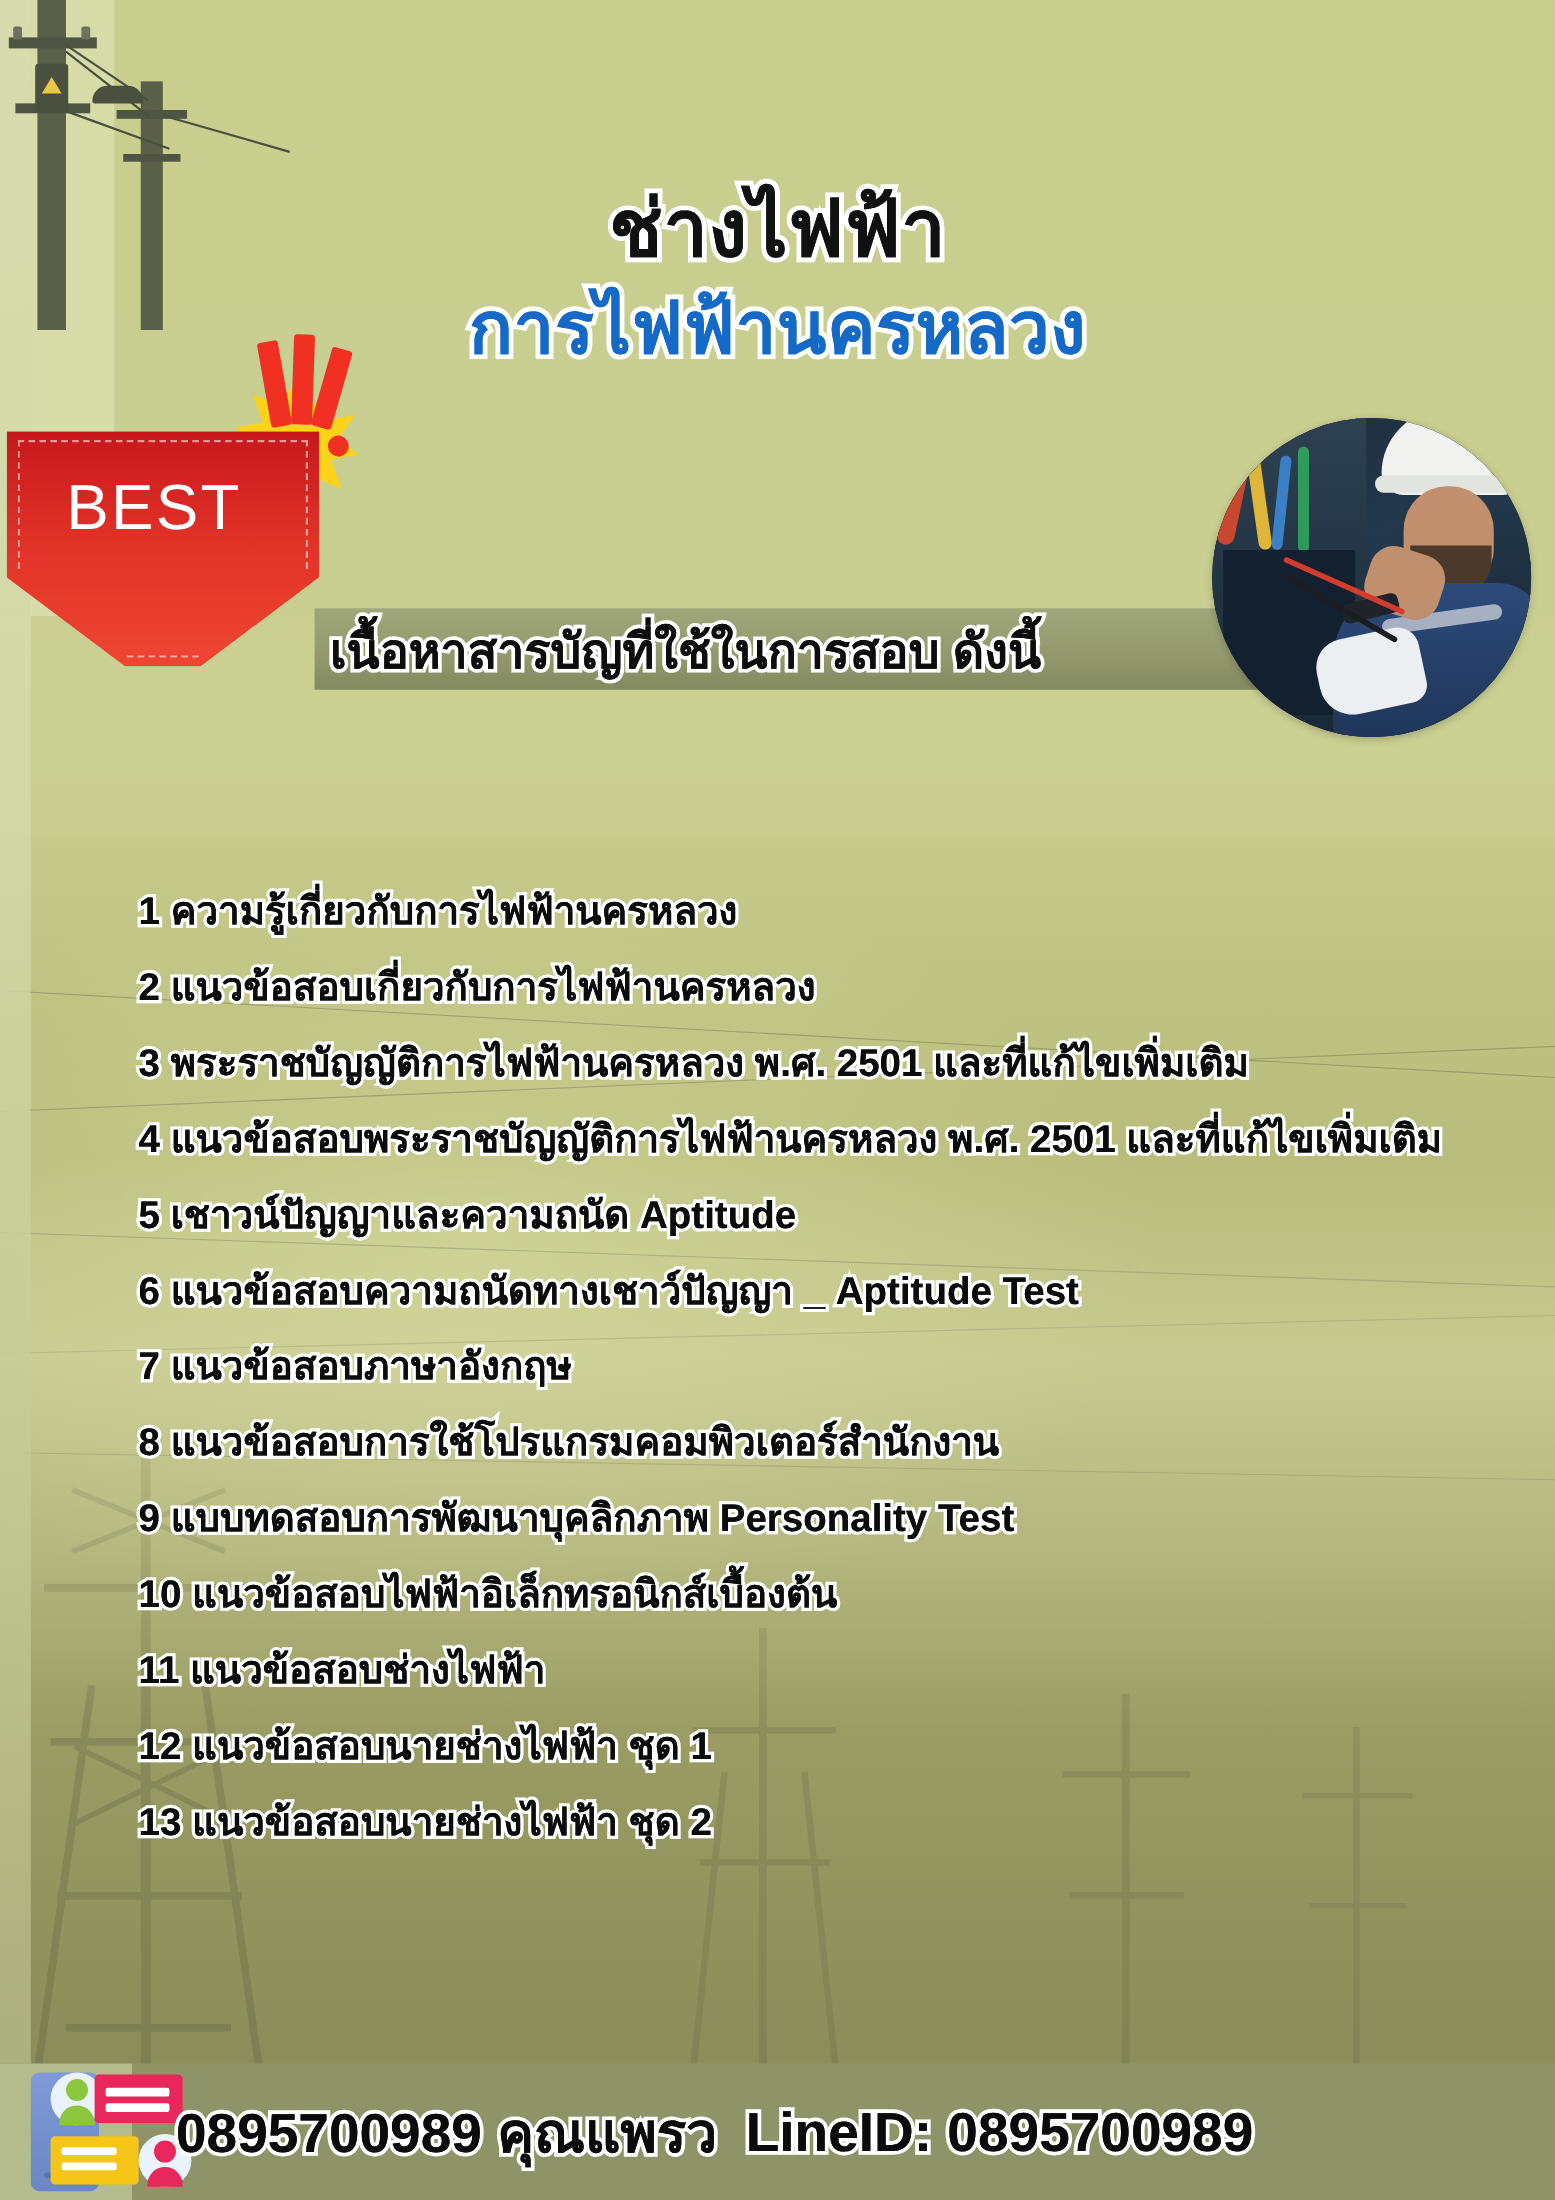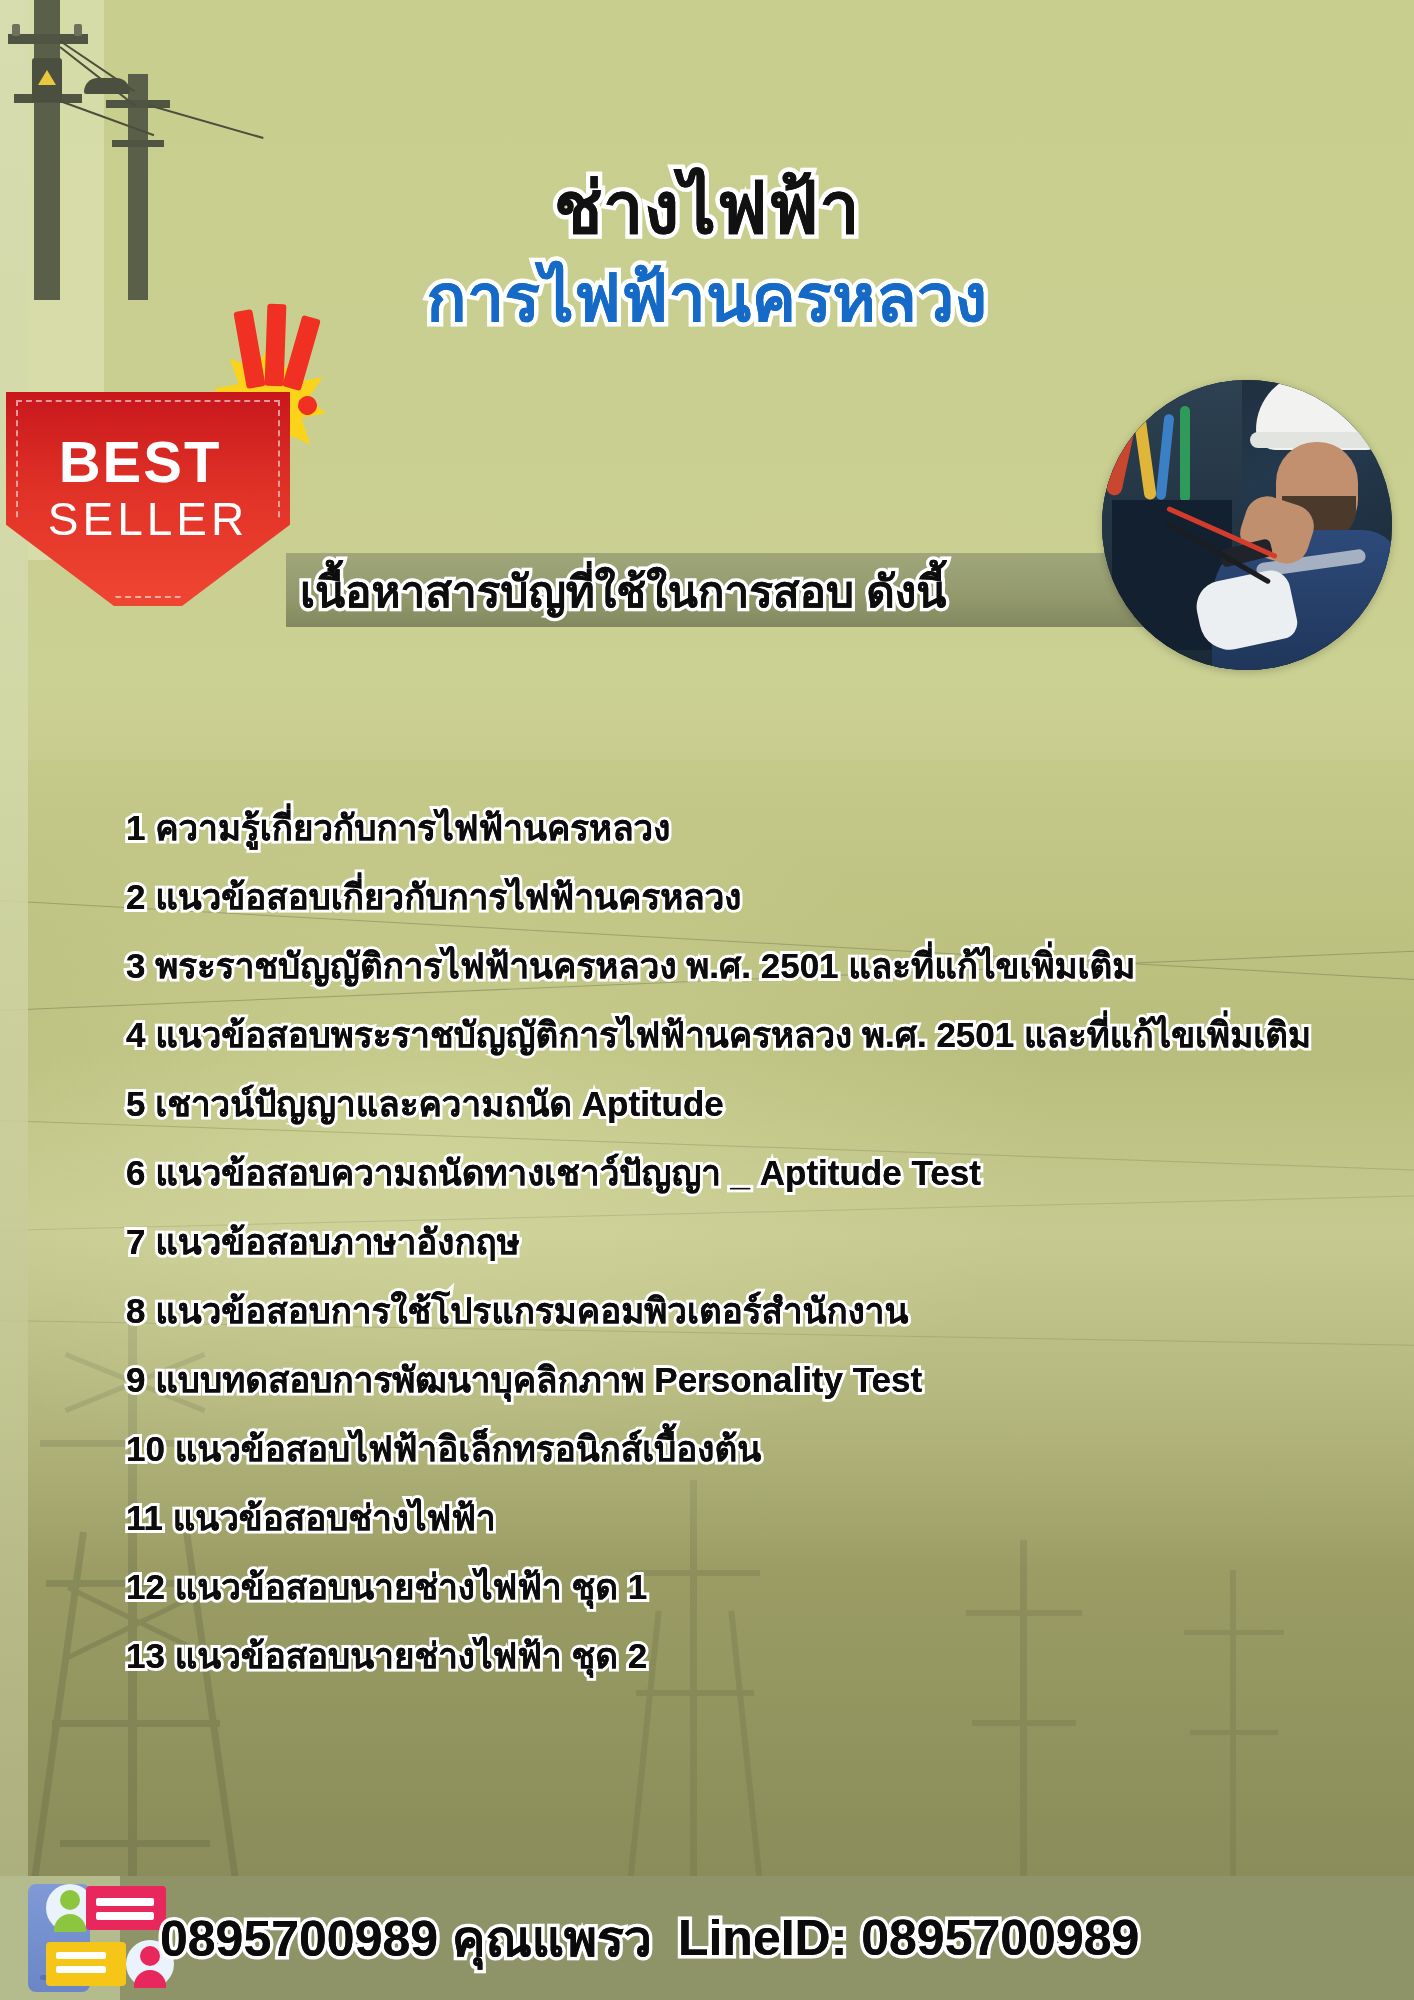--- a/index.html
+++ b/index.html
@@ -79,21 +79,21 @@
     clip-path:polygon(0 0,100% 0,100% 62%,62% 100%,38% 100%,0 62%);
     box-shadow:0 3px 6px rgba(0,0,0,.18);
   }
   .ribbon:after{
     content:"";position:absolute;left:10px;right:10px;top:8px;bottom:8px;
     border:2px dashed rgba(255,255,255,.55);
     clip-path:polygon(0 0,100% 0,100% 60%,62% 100%,38% 100%,0 60%);
   }
   .ribbon-best{
     position:absolute;left:0;right:16px;top:36px;text-align:center;
-    color:#fff;font-size:58px;font-weight:700;letter-spacing:2px;font-family:"Liberation Sans",sans-serif;
+    color:#fff;font-size:58px;font-weight:400;letter-spacing:2px;font-family:"Liberation Sans",sans-serif;
   }
   .ribbon-seller{
     position:absolute;left:0;right:0;top:100px;text-align:center;
     color:#fff;font-size:46px;font-weight:300;letter-spacing:4px;font-family:"Liberation Sans",sans-serif;
   }
   .burst{position:absolute;left:214px;top:346px;width:112px;height:112px;}
   .burst .star{
     position:absolute;inset:0;background:#fbd31a;
     clip-path:polygon(50% 0%,60% 22%,78% 8%,75% 32%,97% 28%,84% 47%,100% 60%,78% 64%,86% 88%,63% 78%,56% 100%,44% 80%,24% 95%,24% 70%,2% 69%,16% 52%,0% 38%,22% 34%,14% 11%,36% 20%);
     filter:drop-shadow(0 0 2px #fff);
@@ -244,21 +244,20 @@
     <div class="star"></div>
     <div class="bang" style="left:26px;top:-36px;height:78px;transform:rotate(-10deg);"></div>
     <div class="bangdot" style="left:26px;top:48px;transform:rotate(-10deg);"></div>
     <div class="bang" style="left:52px;top:-42px;height:82px;transform:rotate(2deg);"></div>
     <div class="bangdot" style="left:54px;top:48px;"></div>
     <div class="bang" style="left:78px;top:-30px;height:74px;transform:rotate(16deg);"></div>
     <div class="bangdot" style="left:84px;top:50px;transform:rotate(16deg);"></div>
   </div>
   <div class="ribbon">
     <div class="ribbon-best">BEST</div>
-    <div class="ribbon-seller">SELLER</div>
   </div>
 
   <div class="banner"></div>
   <div class="banner-text">เนื้อหาสารบัญที่ใช้ในการสอบ ดังนี้</div>
   <div class="banner-text-ink">เนื้อหาสารบัญที่ใช้ในการสอบ ดังนี้</div>
 
   <div class="photo">
     <div class="ph-layer" style="inset:0;background:linear-gradient(160deg,#1d2b3a 0%,#24394d 40%,#16222e 100%);"></div>
     <div class="ph-layer" style="left:-10px;top:0;width:150px;height:290px;background:linear-gradient(180deg,#2d4152,#1a2936);"></div>
     <div class="ph-layer" style="left:12px;top:26px;width:16px;height:90px;background:#c9462f;border-radius:8px;transform:rotate(12deg);"></div>

